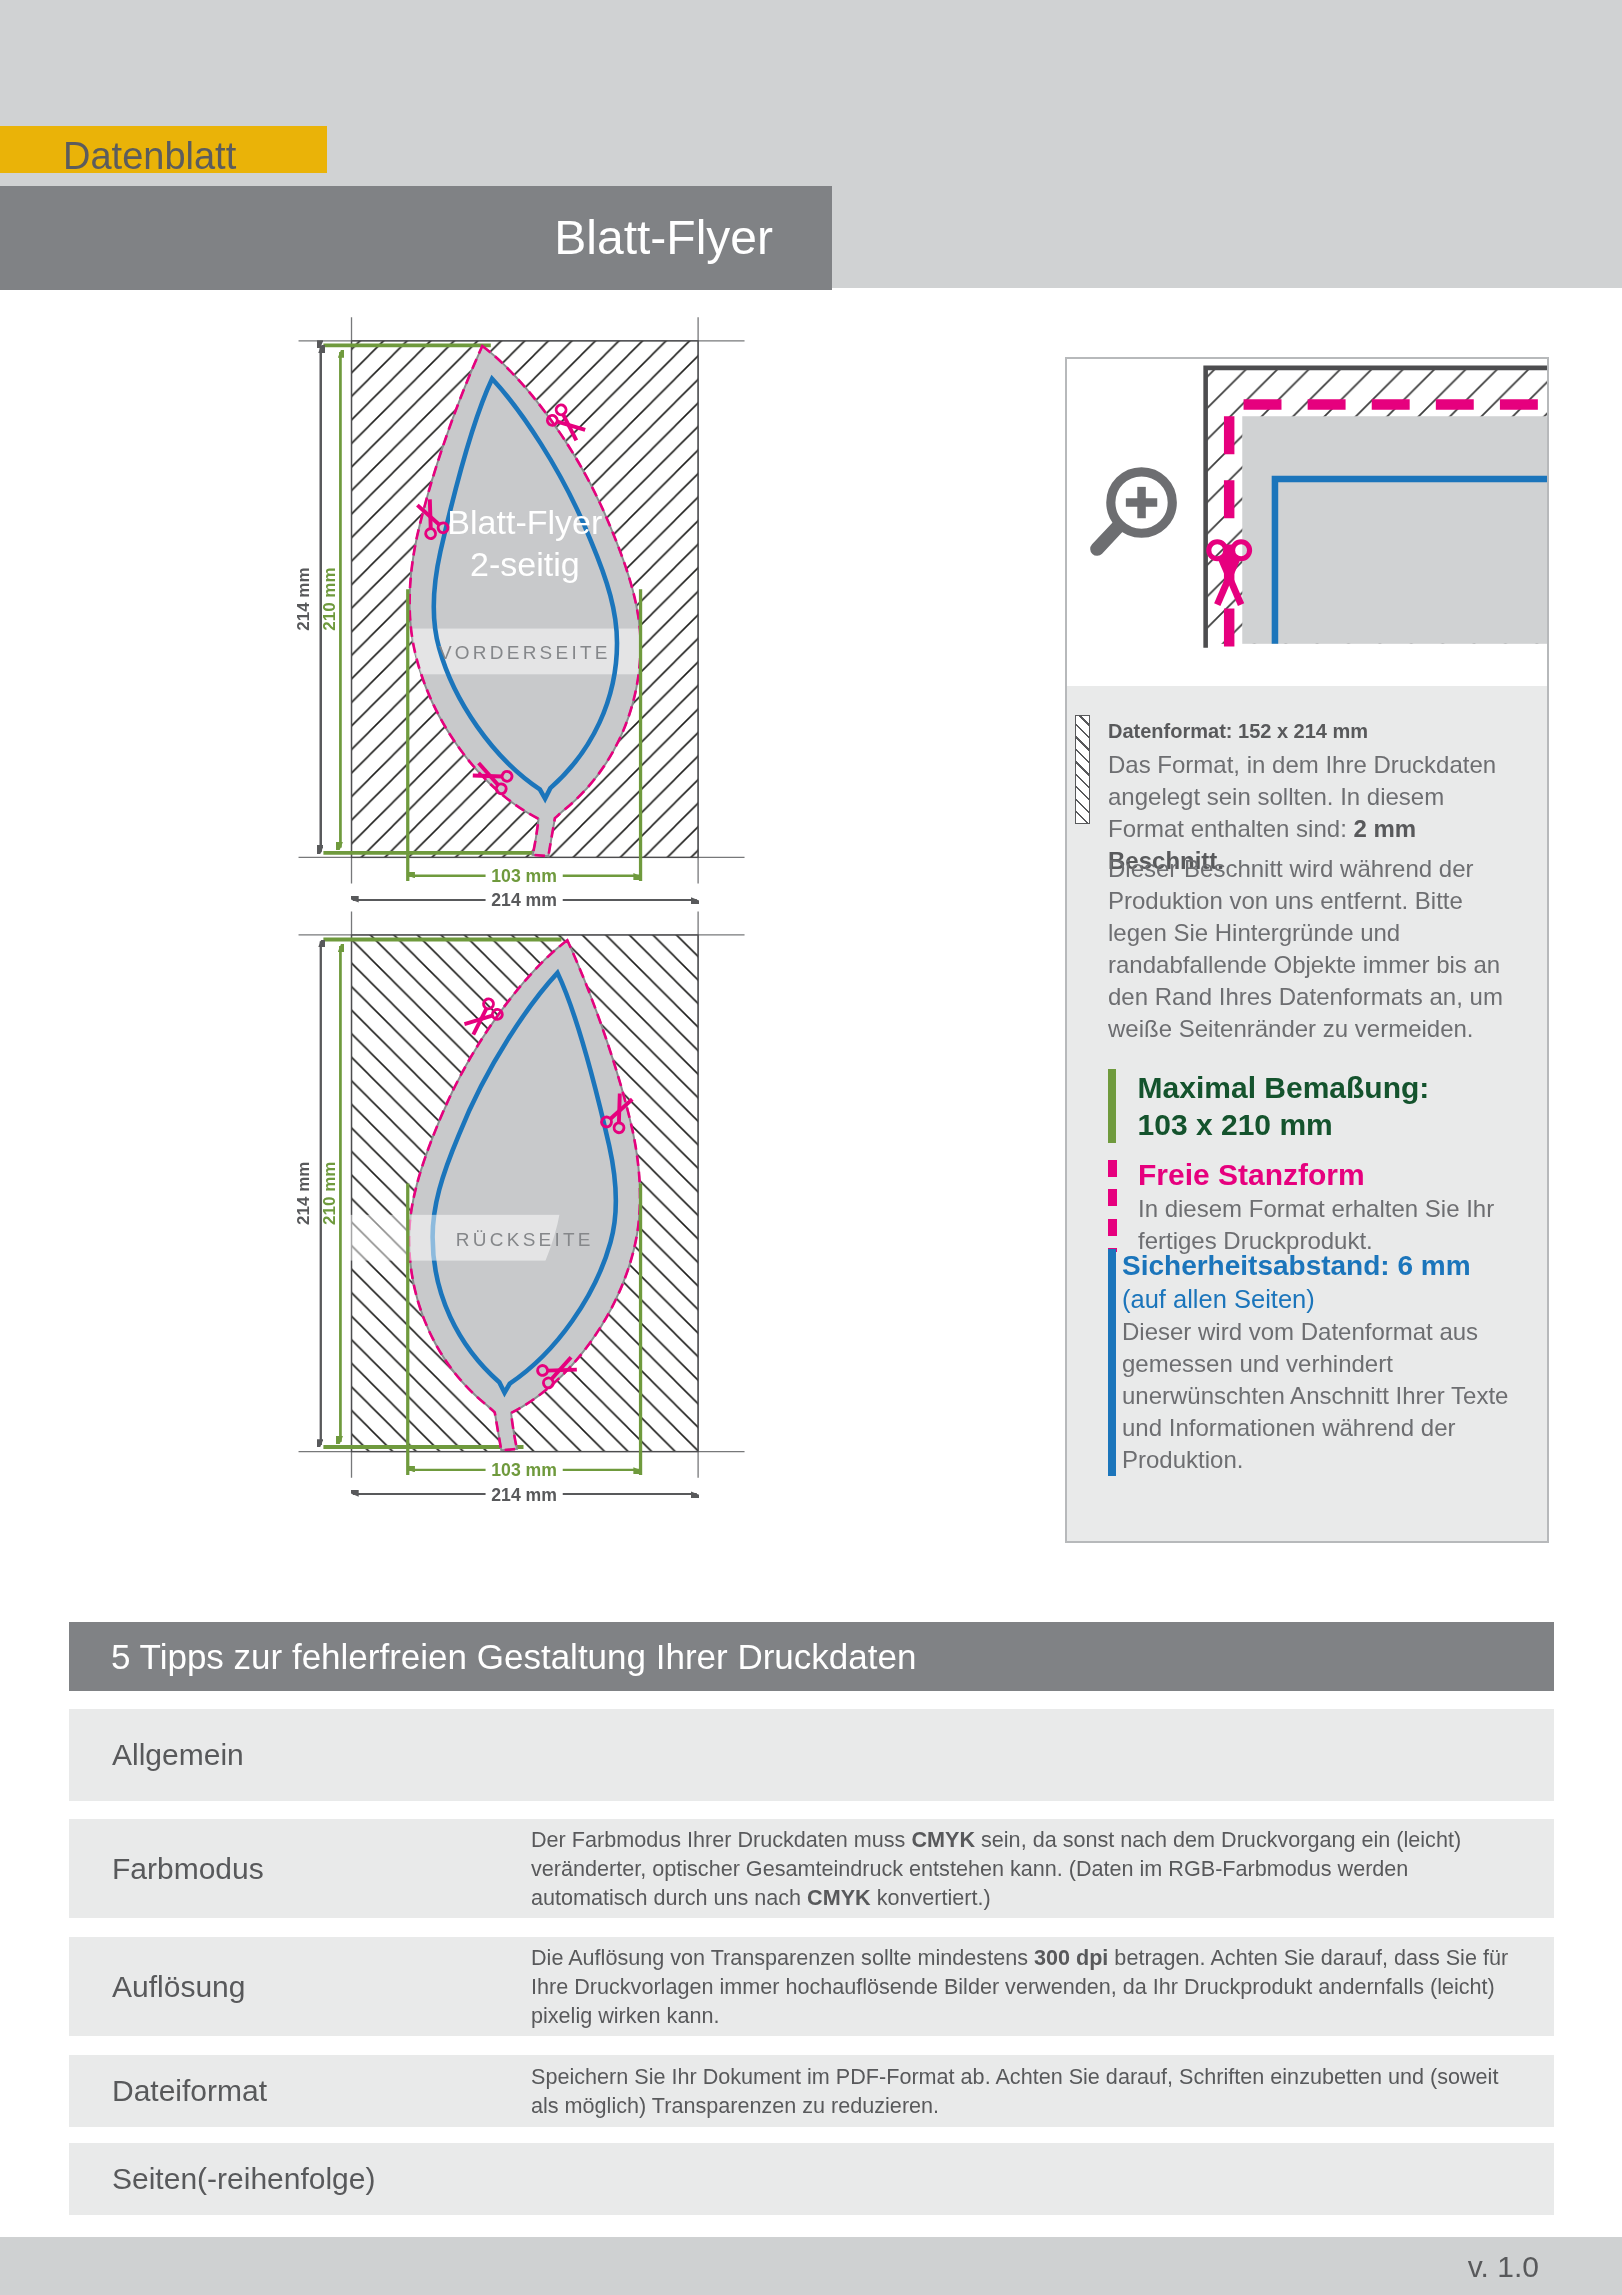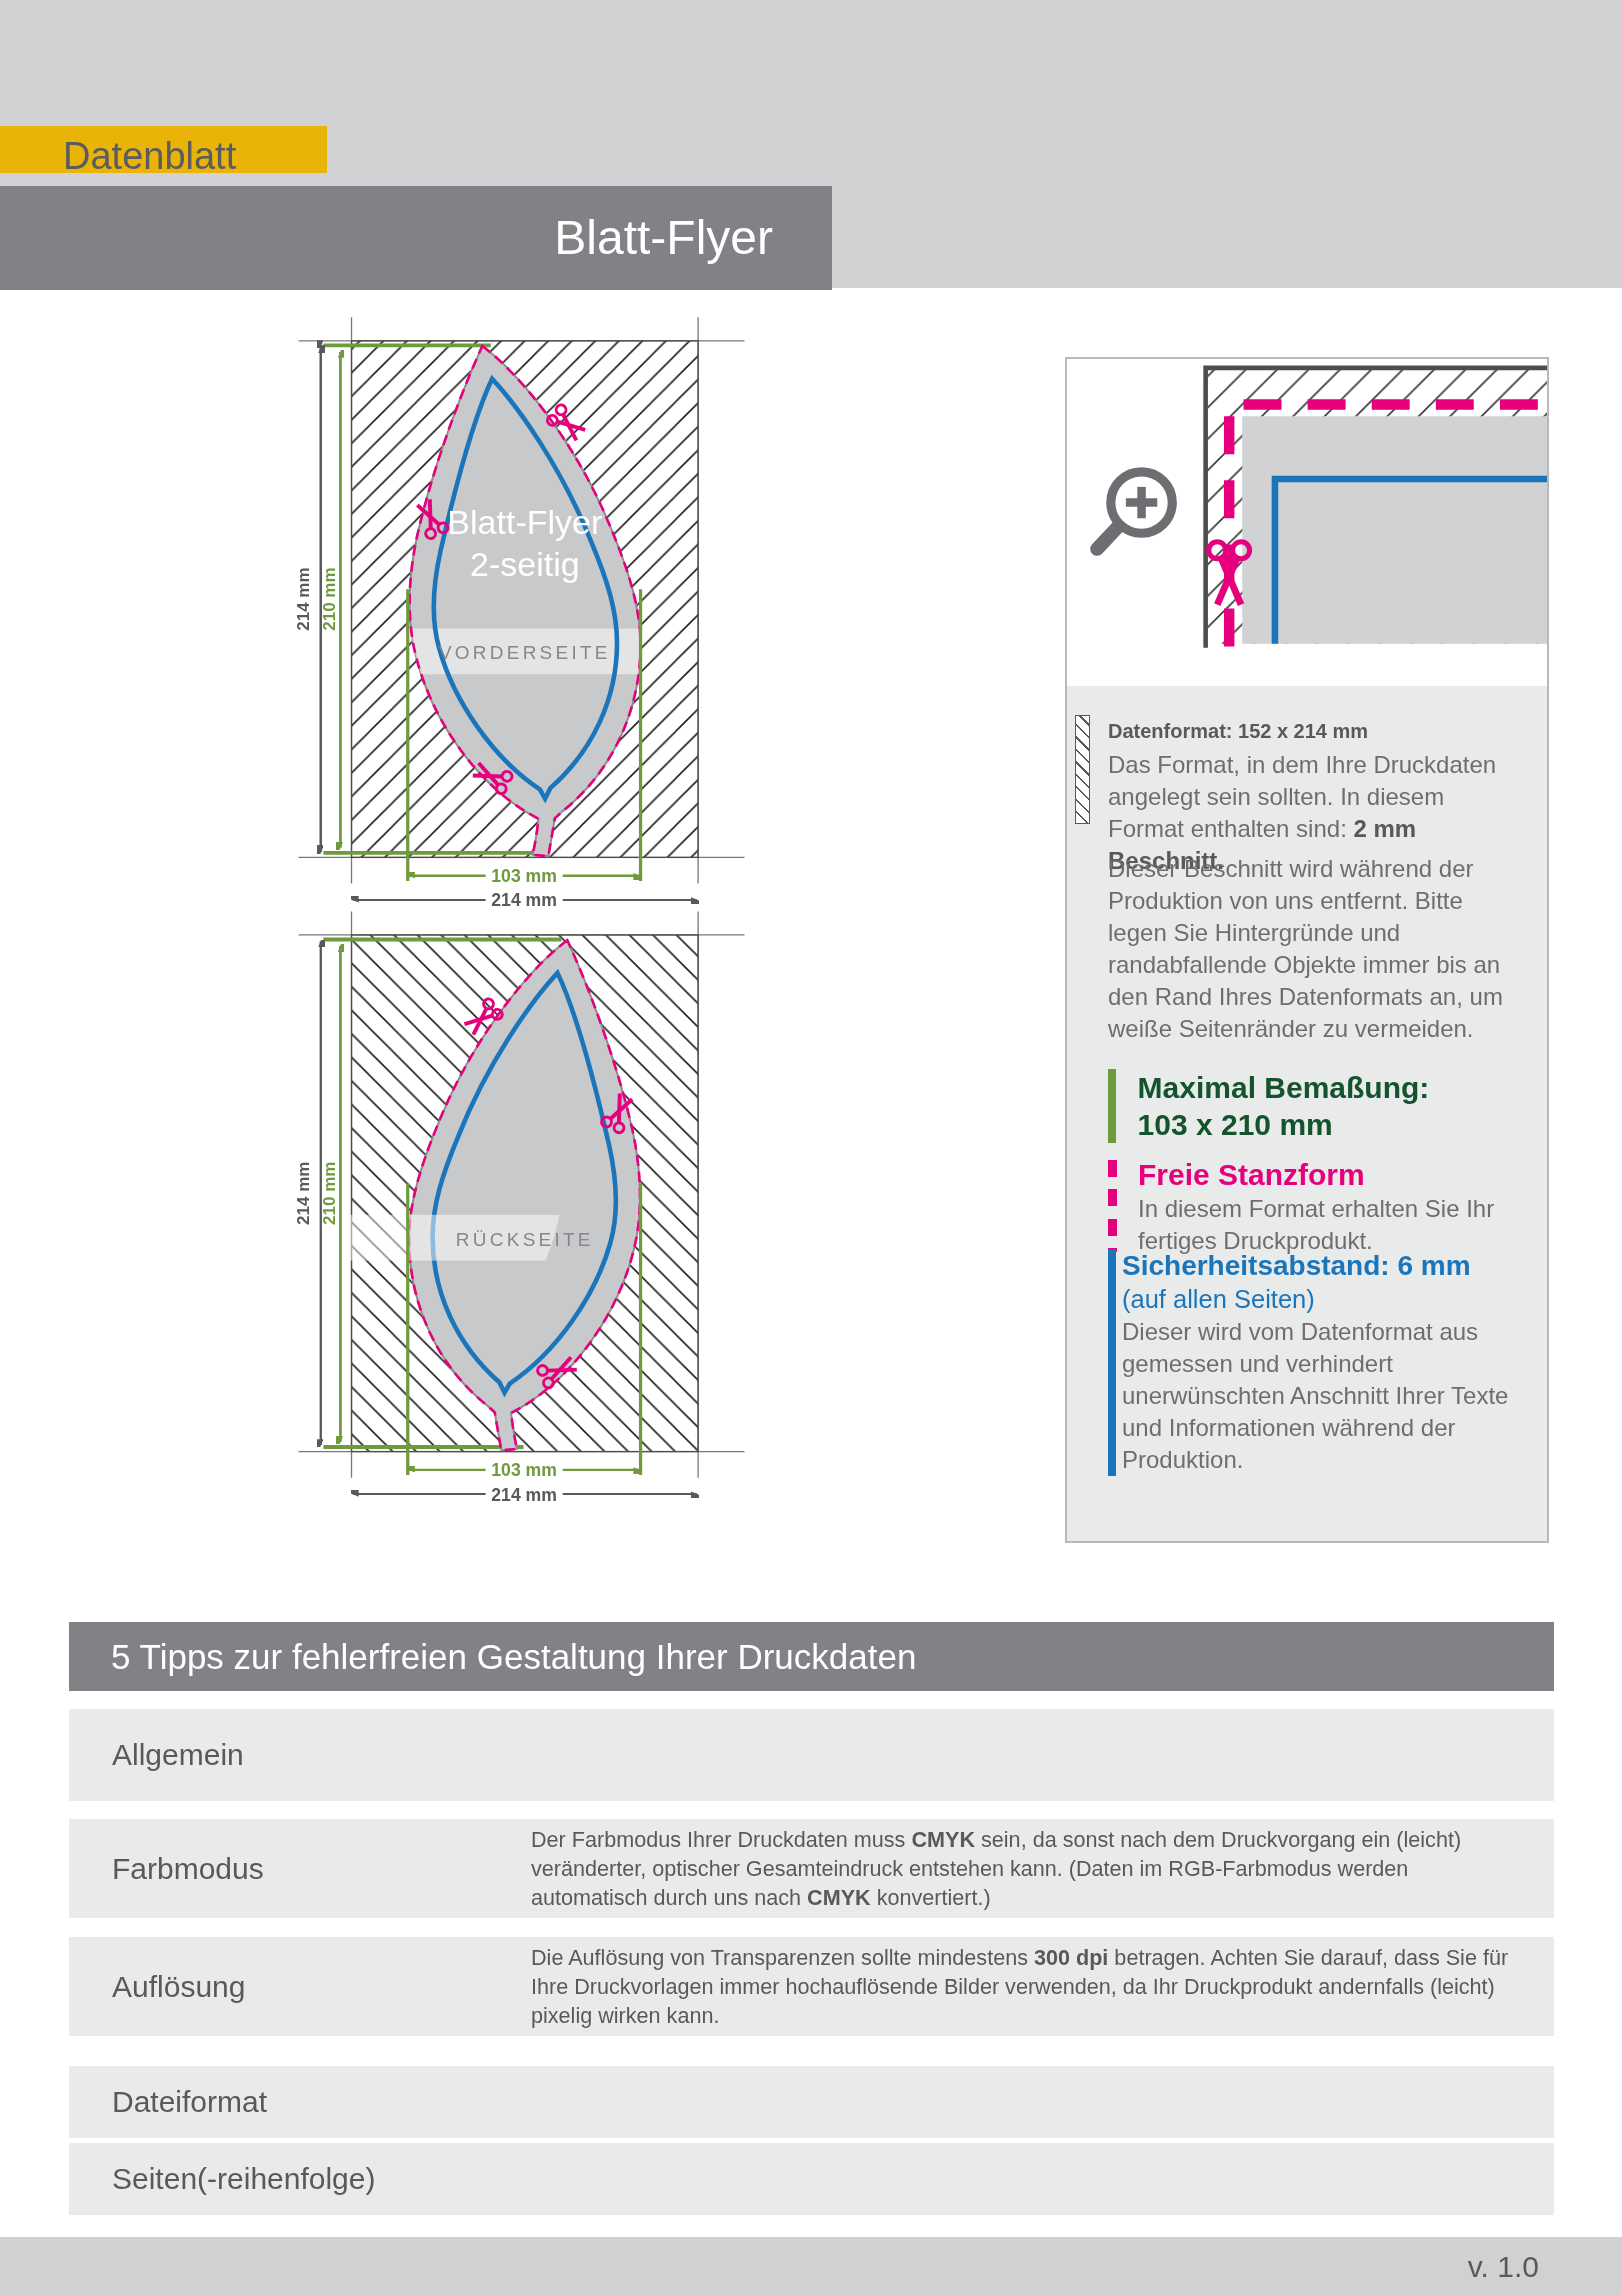--- a/index.html
+++ b/index.html
@@ -42,21 +42,21 @@
   .h-blue{font-size:28px;line-height:34px;font-weight:bold;color:#1b75bb;}
   .sub-blue{font-size:25.5px;line-height:33px;color:#1b75bb;}
 
   
   .tips-bar{position:absolute;left:69px;top:1622px;width:1485px;height:69px;background:#808285;
             color:#ffffff;font-size:35px;line-height:69px;padding-left:42px;box-sizing:border-box;}
   .tip-row{position:absolute;left:69px;width:1485px;background:#e9eaea;}
   .row-0{top:1709px;height:92px;}
   .row-1{top:1819px;height:99px;}
   .row-2{top:1937px;height:99px;}
-  .row-3{top:2055px;height:72px;margin-top:11px;}
+  .row-3{top:2055px;height:72px;}
   .row-4{top:2143px;height:72px;}
   .tip-label{position:absolute;left:43px;top:50%;transform:translateY(-50%);font-size:30px;color:#58595b;}
   .tip-text{position:absolute;left:462px;width:982px;top:50%;transform:translateY(-50%);
             font-size:21.6px;line-height:29.4px;color:#58595b;}
 
   
   .footer{position:absolute;left:0;top:2237px;width:1623px;height:59px;background:#cfd1d2;
           font-size:30px;line-height:59px;color:#58595b;text-align:right;padding-right:84px;box-sizing:border-box;}
 </style>
 </head>
@@ -261,20 +261,21 @@
       <div class="tip-row row-1">
         <div class="tip-label">Farbmodus</div>
         <div class="tip-text"><span>Der Farbmodus Ihrer Druckdaten muss </span><span class="b">CMYK</span><span> sein, da sonst nach dem Druckvorgang ein (leicht) veränderter, optischer Gesamteindruck entstehen kann. (Daten im RGB-Farbmodus werden automatisch durch uns nach </span><span class="b">CMYK</span><span> konvertiert.)</span></div>
       </div>
       <div class="tip-row row-2">
         <div class="tip-label">Auflösung</div>
         <div class="tip-text"><span>Die Auflösung von Transparenzen sollte mindestens </span><span class="b">300 dpi</span><span> betragen. Achten Sie darauf, dass Sie für Ihre Druckvorlagen immer hochauflösende Bilder verwenden, da Ihr Druckprodukt andernfalls (leicht) pixelig wirken kann.</span></div>
       </div>
       <div class="tip-row row-3">
         <div class="tip-label">Dateiformat</div>
+        <div class="tip-text"><span>Speichern Sie Ihr Dokument im PDF-Format ab. Achten Sie darauf, Schriften einzubetten und (soweit als möglich) Transparenzen zu reduzieren.</span></div>
       </div>
       <div class="tip-row row-4">
         <div class="tip-label">Seiten(-reihenfolge)</div>
       </div>
     </div>
 
   <div class="footer">v. 1.0</div>
 </div>
 
 

